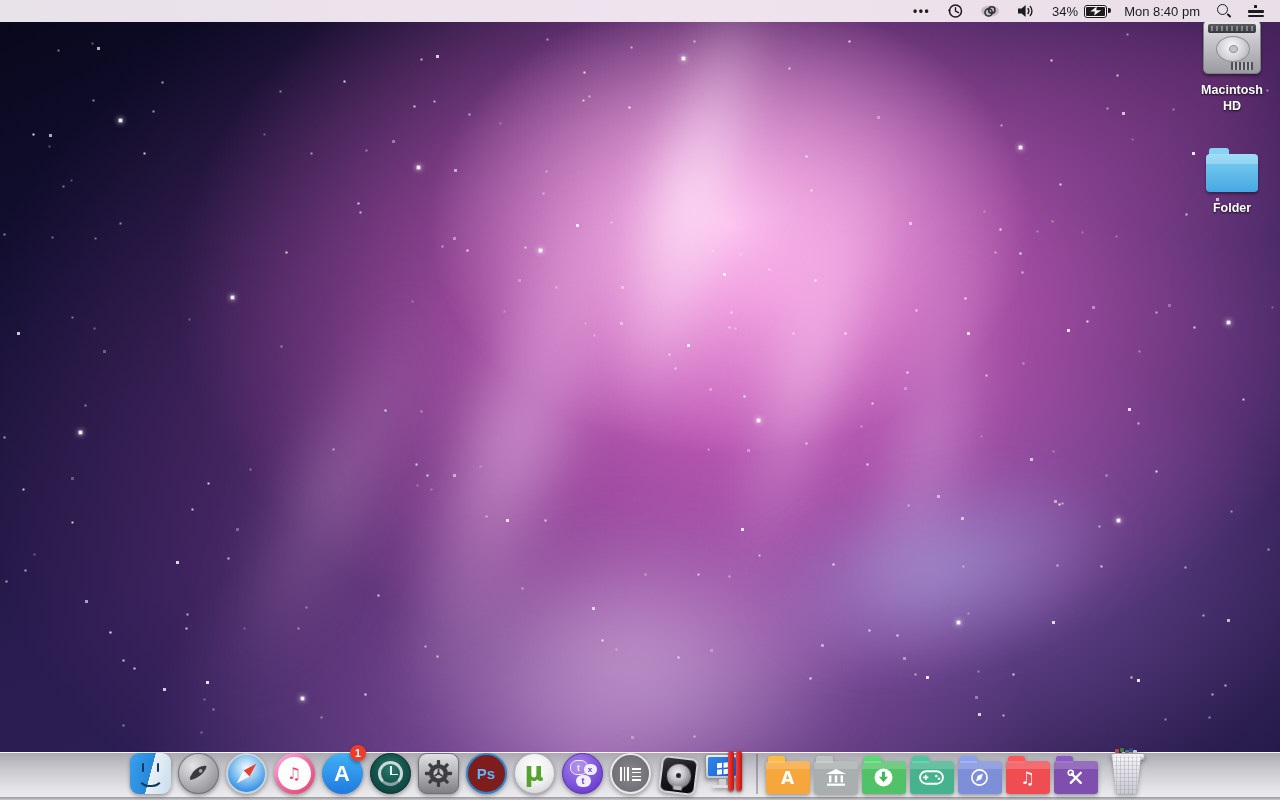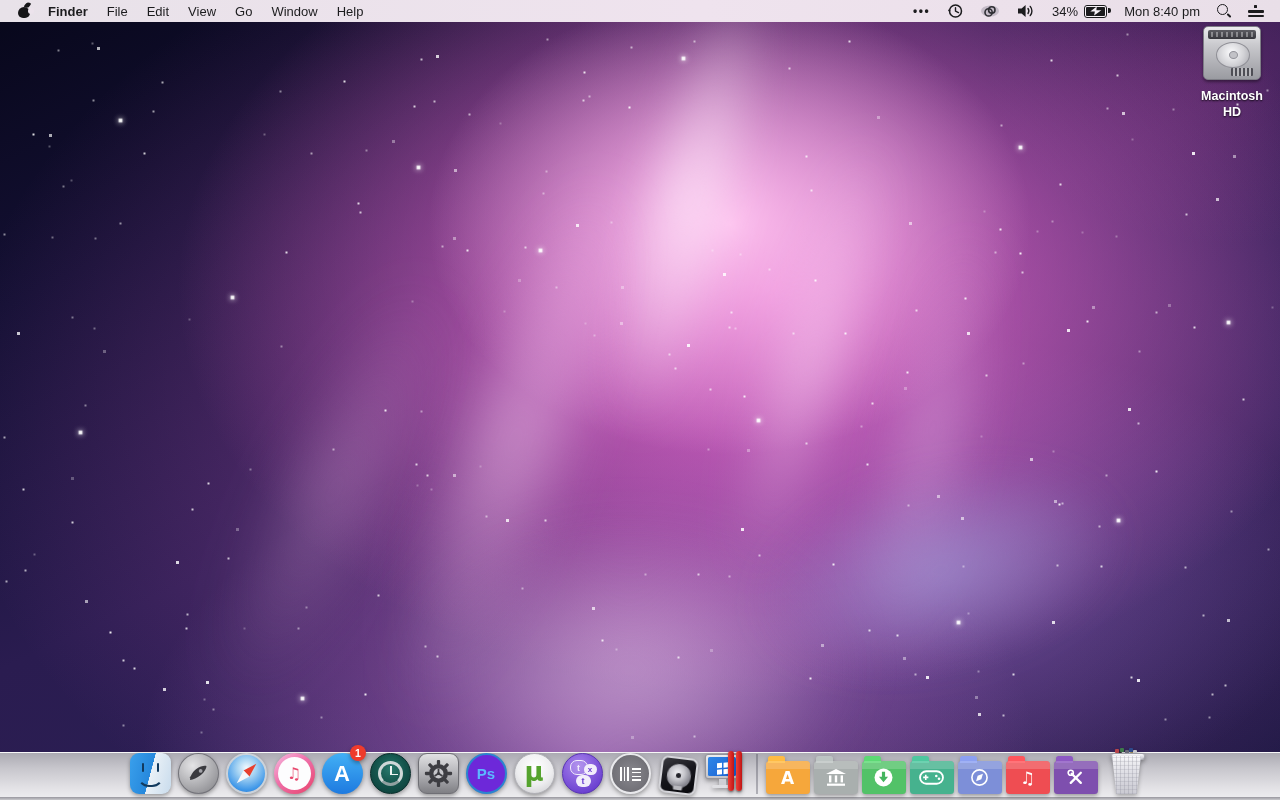--- a/index.html
+++ b/index.html
@@ -101,21 +101,21 @@
   .icon-appstore{background:linear-gradient(#42b0f5,#1e7ae0);color:#fff;font-size:22px;font-weight:700;}
   .badge{position:absolute;top:-3px;right:-2px;min-width:16px;height:16px;border-radius:9px;background:#ee3b2c;color:#fff;
     font-size:10.5px;font-weight:700;display:flex;align-items:center;justify-content:center;padding:0 2px;box-sizing:border-box;z-index:2;}
   .icon-tm{background:radial-gradient(circle at 50% 38%,#2a7a6e 0%,#14544c 48%,#0a3a36 100%);border:1px solid #0a2f2c;}
   .icon-tm .ring{position:absolute;top:7px;left:7px;width:25px;height:25px;border-radius:50%;box-sizing:border-box;
     border:3px solid #cfd8d8;border-bottom-color:#8fa0a0;}
   .icon-tm .mh{position:absolute;left:19.8px;top:12px;width:1.8px;height:9px;background:#eef4f2;}
   .icon-tm .hh{position:absolute;left:20px;top:19.5px;width:7px;height:1.8px;background:#eef4f2;}
   .icon-prefs{width:41px;height:41px;border-radius:9px;display:flex;align-items:center;justify-content:center;
     background:linear-gradient(#e1e1e3 0%,#b8b8bc 45%,#7f7f84 100%);border:1px solid #6f6f75;box-sizing:border-box;}
-  .icon-ps{background:#6d28d9;border:2px solid #2b84cf;color:#5bb8ff;font-size:15px;font-weight:700;}
+  .icon-ps{background:#7f1d1d;border:2px solid #2b84cf;color:#5bb8ff;font-size:15px;font-weight:700;}
   .icon-ut{background:radial-gradient(circle at 50% 35%,#ffffff 0%,#ededef 55%,#c7c7cc 100%);border:1px solid #b2b2b8;
     color:#55a32e;font-size:26px;font-weight:700;font-family:"DejaVu Sans",sans-serif;}
   .icon-tx{background:radial-gradient(circle at 40% 30%,#a884ec,#6a3fd0 78%);border:1px solid #5a35b5;}
   .icon-tx .bub{position:absolute;border-radius:7px;display:flex;align-items:center;justify-content:center;font-weight:700;}
   .icon-tx .b1{top:6px;left:7px;width:16px;height:13px;border:1.6px solid #f2eefb;color:#f2eefb;font-size:9px;background:rgba(255,255,255,.12);}
   .icon-tx .b2{top:10px;right:5px;width:13px;height:11px;background:#f2eefb;color:#6a3fd0;font-size:8px;}
   .icon-tx .b3{bottom:6px;left:13px;width:15px;height:12px;background:#f2eefb;color:#6a3fd0;font-size:9px;}
   .icon-bars{background:radial-gradient(#8a898f,#66656c);border:2px solid #e9e9ec;}
   .icon-bars .vl{width:9px;height:14px;background:repeating-linear-gradient(90deg,#fff 0 1.6px,transparent 1.6px 3.6px);margin-right:3px;}
   .icon-bars .hl{width:9px;height:14px;background:repeating-linear-gradient(0deg,#fff 0 1.6px,transparent 1.6px 3.8px);}
@@ -165,34 +165,20 @@
       <div class="ray c"></div>
     <div class="ray d"></div>
       <div class="ray e"></div>
     <div class="glow-bottom"></div>
     <div class="cloud-blue"></div>
   </div>
   <span class="stars" id="stars1" style="box-shadow: rgba(255, 255, 255, 0.84) 744px 396px 0px 0.5px, rgba(255, 255, 255, 0.59) 962px 518px 0px 1px, rgba(255, 255, 255, 0.44) 63px 186px 0px 0.5px, rgba(255, 255, 255, 0.49) 908px 505px 0px 0.5px, rgba(255, 255, 255, 0.8) 134px 668px 0px 0.5px, rgba(255, 255, 255, 0.8) 577px 225px 0px 1px, rgba(255, 255, 255, 0.77) 979px 714px 0px 1px, rgba(255, 255, 255, 0.29) 431px 489px 0px 0.5px, rgba(255, 255, 255, 0.43) 645px 574px 0px 0.5px, rgba(255, 255, 255, 0.61) 4px 437px 0px 0.5px, rgba(255, 255, 255, 0.78) 897px 635px 0px 0.5px, rgba(255, 255, 255, 0.85) 1068px 330px 0px 1px, rgba(255, 255, 255, 0.26) 1082px 232px 0px 0.5px, rgba(255, 255, 255, 0.86) 33px 134px 0px 0.5px, rgba(255, 255, 255, 0.73) 416px 464px 0px 0.5px, rgba(255, 255, 255, 0.65) 1031px 459px 0px 1px, rgba(255, 255, 255, 0.84) 344px 81px 0px 0.5px, rgba(255, 255, 255, 0.39) 306px 607px 0px 0.5px, rgba(255, 255, 255, 0.35) 92px 43px 0px 0.5px, rgba(255, 255, 255, 0.53) 694px 736px 0px 0.5px, rgba(255, 255, 255, 0.52) 454px 475px 0px 1px, rgba(255, 255, 255, 0.79) 968px 333px 0px 1px, rgba(255, 255, 255, 0.75) 872px 403px 0px 0.5px, rgba(255, 255, 255, 0.4) 621px 323px 0px 1px, rgba(255, 255, 255, 0.44) 421px 411px 0px 0.5px, rgba(255, 255, 255, 0.31) 1053px 451px 0px 0.5px, rgba(255, 255, 255, 0.33) 748px 450px 0px 1px, rgba(255, 255, 255, 0.55) 1062px 503px 0px 0.5px, rgba(255, 255, 255, 0.47) 822px 645px 0px 1px, rgba(255, 255, 255, 0.84) 584px 72px 0px 0.5px, rgba(255, 255, 255, 0.29) 905px 388px 0px 1px, rgba(255, 255, 255, 0.87) 688px 345px 0px 1px, rgba(255, 255, 255, 0.65) 1212px 694px 0px 0.5px, rgba(255, 255, 255, 0.59) 669px 354px 0px 0.5px, rgba(255, 255, 255, 0.47) 280px 91px 0px 0.5px, rgba(255, 255, 255, 0.71) 811px 190px 0px 0.5px, rgba(255, 255, 255, 0.42) 904px 658px 0px 1px, rgba(255, 255, 255, 0.67) 698px 574px 0px 0.5px, rgba(255, 255, 255, 0.36) 976px 697px 0px 1px, rgba(255, 255, 255, 0.54) 311px 153px 0px 0.5px, rgba(255, 255, 255, 0.29) 984px 211px 0px 0.5px, rgba(255, 255, 255, 0.78) 437px 56px 0px 1px, rgba(255, 255, 255, 0.71) 1117px 75px 0px 0.5px, rgba(255, 255, 255, 0.5) 995px 252px 0px 0.5px, rgba(255, 255, 255, 0.72) 545px 520px 0px 0.5px, rgba(255, 255, 255, 0.64) 525px 247px 0px 0.5px, rgba(255, 255, 255, 0.29) 1169px 305px 0px 1px, rgba(255, 255, 255, 0.62) 1138px 423px 0px 0.5px, rgba(255, 255, 255, 0.81) 1053px 622px 0px 1px, rgba(255, 255, 255, 0.27) 504px 311px 0px 0.5px, rgba(255, 255, 255, 0.8) 867px 464px 0px 0.5px, rgba(255, 255, 255, 0.78) 849px 41px 0px 0.5px, rgba(255, 255, 255, 0.36) 393px 141px 0px 1px, rgba(255, 255, 255, 0.3) 237px 529px 0px 1px, rgba(255, 255, 255, 0.36) 878px 117px 0px 1px, rgba(255, 255, 255, 0.74) 186px 628px 0px 0.5px, rgba(255, 255, 255, 0.5) 486px 516px 0px 0.5px, rgba(255, 255, 255, 0.52) 1055px 501px 0px 1px, rgba(255, 255, 255, 0.48) 58px 50px 0px 0.5px, rgba(255, 255, 255, 0.7) 228px 558px 0px 0.5px, rgba(255, 255, 255, 0.52) 120px 223px 0px 0.5px, rgba(255, 255, 255, 0.8) 208px 483px 0px 0.5px, rgba(255, 255, 255, 0.7) 1123px 113px 0px 1px, rgba(255, 255, 255, 0.73) 1243px 399px 0px 0.5px, rgba(255, 255, 255, 0.87) 742px 529px 0px 1px, rgba(255, 255, 255, 0.45) 85px 405px 0px 0.5px, rgba(255, 255, 255, 0.36) 250px 469px 0px 0.5px, rgba(255, 255, 255, 0.41) 735px 328px 0px 0.5px, rgba(255, 255, 255, 0.67) 583px 100px 0px 0.5px, rgba(255, 255, 255, 0.81) 1051px 60px 0px 0.5px, rgba(255, 255, 255, 0.51) 938px 496px 0px 1px, rgba(255, 255, 255, 0.88) 1156px 471px 0px 0.5px, rgba(255, 255, 255, 0.86) 845px 333px 0px 0.5px, rgba(255, 255, 255, 0.67) 789px 68px 0px 0.5px, rgba(255, 255, 255, 0.66) 50px 135px 0px 1px, rgba(255, 255, 255, 0.68) 1186px 214px 0px 0.5px, rgba(255, 255, 255, 0.38) 861px 426px 0px 0.5px, rgba(255, 255, 255, 0.65) 806px 443px 0px 0.5px, rgba(255, 255, 255, 0.87) 927px 677px 0px 1px, rgba(255, 255, 255, 0.89) 1193px 153px 0px 1px, rgba(255, 255, 255, 0.41) 1093px 307px 0px 1px, rgba(255, 255, 255, 0.86) 385px 410px 0px 0.5px, rgba(255, 255, 255, 0.52) 442px 246px 0px 0.5px, rgba(255, 255, 255, 0.42) 72px 317px 0px 0.5px, rgba(255, 255, 255, 0.38) 978px 671px 0px 0.5px, rgba(255, 255, 255, 0.8) 358px 203px 0px 0.5px, rgba(255, 255, 255, 0.42) 321px 717px 0px 0.5px, rgba(255, 255, 255, 0.49) 1106px 475px 0px 0.5px, rgba(255, 255, 255, 0.69) 1217px 199px 0px 1px, rgba(255, 255, 255, 0.26) 981px 436px 0px 0.5px, rgba(255, 255, 255, 0.78) 144px 153px 0px 0.5px, rgba(255, 255, 255, 0.47) 123px 725px 0px 0.5px, rgba(255, 255, 255, 0.48) 769px 269px 0px 0.5px, rgba(255, 255, 255, 0.78) 164px 689px 0px 1px, rgba(255, 255, 255, 0.38) 740px 254px 0px 0.5px, rgba(255, 255, 255, 0.74) 427px 475px 0px 0.5px, rgba(255, 255, 255, 0.88) 810px 678px 0px 0.5px, rgba(255, 255, 255, 0.28) 1132px 139px 0px 0.5px, rgba(255, 255, 255, 0.3) 412px 301px 0px 0.5px, rgba(255, 255, 255, 0.81) 602px 640px 0px 0.5px, rgba(255, 255, 255, 0.47) 1127px 34px 0px 0.5px, rgba(255, 255, 255, 0.83) 1000px 229px 0px 0.5px, rgba(255, 255, 255, 0.26) 585px 323px 0px 0.5px, rgba(255, 255, 255, 0.69) 916px 310px 0px 0.5px, rgba(255, 255, 255, 0.52) 1107px 108px 0px 0.5px, rgba(255, 255, 255, 0.3) 1116px 236px 0px 0.5px, rgba(255, 255, 255, 0.69) 1228px 620px 0px 1px, rgba(255, 255, 255, 0.84) 467px 250px 0px 0.5px, rgba(255, 255, 255, 0.47) 1231px 511px 0px 0.5px, rgba(255, 255, 255, 0.64) 434px 101px 0px 0.5px, rgba(255, 255, 255, 0.28) 1272px 307px 0px 0.5px, rgba(255, 255, 255, 0.9) 1020px 253px 0px 0.5px, rgba(255, 255, 255, 0.58) 729px 327px 0px 0.5px, rgba(255, 255, 255, 0.44) 213px 709px 0px 0.5px, rgba(255, 255, 255, 0.87) 365px 694px 0px 0.5px, rgba(255, 255, 255, 0.59) 793px 333px 0px 0.5px, rgba(255, 255, 255, 0.55) 455px 170px 0px 1px, rgba(255, 255, 255, 0.35) 594px 335px 0px 0.5px, rgba(255, 255, 255, 0.4) 454px 238px 0px 1px, rgba(255, 255, 255, 0.25) 244px 628px 0px 0.5px, rgba(255, 255, 255, 0.79) 1194px 327px 0px 0.5px, rgba(255, 255, 255, 0.42) 963px 566px 0px 0.5px, rgba(255, 255, 255, 0.6) 1057px 565px 0px 0.5px, rgba(255, 255, 255, 0.74) 678px 657px 0px 0.5px, rgba(255, 255, 255, 0.37) 1052px 221px 0px 0.5px, rgba(255, 255, 255, 0.85) 207px 682px 0px 1px, rgba(255, 255, 255, 0.55) 694px 41px 0px 0.5px, rgba(255, 255, 255, 0.75) 869px 630px 0px 0.5px, rgba(255, 255, 255, 0.3) 49px 146px 0px 0.5px, rgba(255, 255, 255, 0.85) 965px 298px 0px 0.5px, rgba(255, 255, 255, 0.84) 724px 274px 0px 1px, rgba(255, 255, 255, 0.75) 1101px 566px 0px 0.5px, rgba(255, 255, 255, 0.64) 675px 368px 0px 0.5px, rgba(255, 255, 255, 0.87) 833px 564px 0px 0.5px, rgba(255, 255, 255, 0.79) 1013px 674px 0px 0.5px, rgba(255, 255, 255, 0.88) 815px 280px 0px 0.5px, rgba(255, 255, 255, 0.48) 1267px 90px 0px 0.5px, rgba(255, 255, 255, 0.27) 417px 485px 0px 0.5px, rgba(255, 255, 255, 0.88) 1087px 321px 0px 0.5px, rgba(255, 255, 255, 0.42) 281px 346px 0px 0.5px, rgba(255, 255, 255, 0.53) 1001px 125px 0px 0.5px, rgba(255, 255, 255, 0.65) 187px 614px 0px 0.5px, rgba(255, 255, 255, 0.83) 1129px 409px 0px 1px, rgba(255, 255, 255, 0.74) 192px 509px 0px 0.5px, rgba(255, 255, 255, 0.62) 710px 389px 0px 0.5px, rgba(255, 255, 255, 0.65) 1022px 272px 0px 0.5px, rgba(255, 255, 255, 0.44) 556px 287px 0px 0.5px, rgba(255, 255, 255, 0.39) 611px 222px 0px 0.5px, rgba(255, 255, 255, 0.31) 104px 351px 0px 1px, rgba(255, 255, 255, 0.55) 915px 674px 0px 0.5px, rgba(255, 255, 255, 0.61) 6px 581px 0px 0.5px, rgba(255, 255, 255, 0.46) 522px 588px 0px 0.5px, rgba(255, 255, 255, 0.58) 1156px 312px 0px 0.5px, rgba(255, 255, 255, 0.59) 759px 555px 0px 0.5px, rgba(255, 255, 255, 0.34) 201px 732px 0px 0.5px, rgba(255, 255, 255, 0.69) 593px 608px 0px 1px, rgba(255, 255, 255, 0.6) 469px 114px 0px 0.5px, rgba(255, 255, 255, 0.42) 1139px 351px 0px 0.5px, rgba(255, 255, 255, 0.76) 23px 489px 0px 0.5px, rgba(255, 255, 255, 0.78) 1060px 184px 0px 0.5px, rgba(255, 255, 255, 0.69) 360px 212px 0px 0.5px, rgba(255, 255, 255, 0.69) 98px 48px 0px 1px, rgba(255, 255, 255, 0.27) 72px 478px 0px 1px, rgba(255, 255, 255, 0.33) 712px 250px 0px 0.5px, rgba(255, 255, 255, 0.55) 1268px 549px 0px 0.5px, rgba(255, 255, 255, 0.42) 1023px 363px 0px 0.5px, rgba(255, 255, 255, 0.89) 629px 107px 0px 0.5px, rgba(255, 255, 255, 0.64) 162px 82px 0px 0.5px, rgba(255, 255, 255, 0.47) 298px 628px 0px 0.5px, rgba(255, 255, 255, 0.88) 1138px 680px 0px 1px, rgba(255, 255, 255, 0.54) 910px 223px 0px 1px, rgba(255, 255, 255, 0.84) 907px 372px 0px 0.5px, rgba(255, 255, 255, 0.53) 333px 449px 0px 0.5px, rgba(255, 255, 255, 0.51) 589px 96px 0px 0.5px, rgba(255, 255, 255, 0.48) 1165px 719px 0px 0.5px, rgba(255, 255, 255, 0.36) 616px 649px 0px 0.5px, rgba(255, 255, 255, 0.48) 1234px 156px 0px 1px, rgba(255, 255, 255, 0.65) 986px 375px 0px 0.5px, rgba(255, 255, 255, 0.82) 177px 562px 0px 1px, rgba(255, 255, 255, 0.52) 93px 100px 0px 0.5px, rgba(255, 255, 255, 0.46) 729px 576px 0px 0.5px, rgba(255, 255, 255, 0.29) 71px 180px 0px 0.5px, rgba(255, 255, 255, 0.25) 480px 466px 0px 0.5px, rgba(255, 255, 255, 0.51) 4px 234px 0px 0.5px, rgba(255, 255, 255, 0.58) 425px 646px 0px 0.5px, rgba(255, 255, 255, 0.77) 414px 106px 0px 0.5px, rgba(255, 255, 255, 0.26) 519px 280px 0px 1px, rgba(255, 255, 255, 0.3) 632px 737px 0px 1px, rgba(255, 255, 255, 0.76) 123px 660px 0px 0.5px, rgba(255, 255, 255, 0.79) 507px 520px 0px 1px, rgba(255, 255, 255, 0.35) 968px 613px 0px 0.5px, rgba(255, 255, 255, 0.77) 72px 522px 0px 0.5px, rgba(255, 255, 255, 0.74) 378px 595px 0px 0.5px, rgba(255, 255, 255, 0.67) 1225px 685px 0px 0.5px, rgba(255, 255, 255, 0.67) 731px 312px 0px 0.5px, rgba(255, 255, 255, 0.32) 1037px 231px 0px 0.5px, rgba(255, 255, 255, 0.41) 366px 150px 0px 0.5px, rgba(255, 255, 255, 0.58) 1099px 526px 0px 0.5px, rgba(255, 255, 255, 0.77) 18px 333px 0px 1px, rgba(255, 255, 255, 0.39) 1173px 109px 0px 0.5px, rgba(255, 255, 255, 0.5) 547px 39px 0px 0.5px, rgba(255, 255, 255, 0.31) 34px 554px 0px 0.5px, rgba(255, 255, 255, 0.61) 1185px 567px 0px 0.5px, rgba(255, 255, 255, 0.56) 631px 47px 0px 0.5px, rgba(255, 255, 255, 0.64) 1003px 715px 0px 0.5px, rgba(255, 255, 255, 0.76) 1237px 104px 0px 0.5px, rgba(255, 255, 255, 0.49) 1209px 717px 0px 0.5px, rgba(255, 255, 255, 0.64) 25px 570px 0px 0.5px, rgba(255, 255, 255, 0.36) 94px 328px 0px 0.5px, rgba(255, 255, 255, 0.78) 1131px 677px 0px 0.5px, rgba(255, 255, 255, 0.37) 708px 449px 0px 0.5px, rgba(255, 255, 255, 0.61) 1203px 615px 0px 0.5px, rgba(255, 255, 255, 0.89) 1059px 504px 0px 0.5px, rgba(255, 255, 255, 0.58) 86px 601px 0px 1px, rgba(255, 255, 255, 0.68) 437px 656px 0px 0.5px, rgba(255, 255, 255, 0.43) 543px 193px 0px 0.5px, rgba(255, 255, 255, 0.75) 806px 156px 0px 0.5px, rgba(255, 255, 255, 0.39) 52px 237px 0px 0.5px, rgba(255, 255, 255, 0.26) 500px 123px 0px 0.5px, rgba(255, 255, 255, 0.27) 711px 650px 0px 1px, rgba(255, 255, 255, 0.59) 153px 111px 0px 0.5px, rgba(255, 255, 255, 0.41) 546px 171px 0px 0.5px, rgba(255, 255, 255, 0.34) 622px 287px 0px 1px, rgba(255, 255, 255, 0.31) 264px 134px 0px 0.5px, rgba(255, 255, 255, 0.33) 204px 699px 0px 0.5px, rgba(255, 255, 255, 0.41) 95px 238px 0px 0.5px, rgba(255, 255, 255, 0.68) 421px 59px 0px 0.5px, rgba(255, 255, 255, 0.82) 286px 252px 0px 0.5px, rgba(255, 255, 255, 0.28) 189px 319px 0px 0.5px, rgba(255, 255, 255, 0.9) 110px 632px 0px 0.5px;"></span>
   <span class="stars2" id="stars2" style="box-shadow: rgba(255, 255, 255, 0.95) 683px 58px 1px 1.4px, rgba(255, 255, 255, 0.45) 683px 58px 5px 2.5px, rgba(255, 255, 255, 0.95) 232px 297px 1px 1.4px, rgba(255, 255, 255, 0.45) 232px 297px 5px 2.5px, rgba(255, 255, 255, 0.95) 418px 167px 1px 1.4px, rgba(255, 255, 255, 0.45) 418px 167px 5px 2.5px, rgba(255, 255, 255, 0.95) 80px 432px 1px 1.4px, rgba(255, 255, 255, 0.45) 80px 432px 5px 2.5px, rgba(255, 255, 255, 0.95) 1020px 147px 1px 1.4px, rgba(255, 255, 255, 0.45) 1020px 147px 5px 2.5px, rgba(255, 255, 255, 0.95) 958px 622px 1px 1.4px, rgba(255, 255, 255, 0.45) 958px 622px 5px 2.5px, rgba(255, 255, 255, 0.95) 1118px 520px 1px 1.4px, rgba(255, 255, 255, 0.45) 1118px 520px 5px 2.5px, rgba(255, 255, 255, 0.95) 302px 698px 1px 1.4px, rgba(255, 255, 255, 0.45) 302px 698px 5px 2.5px, rgba(255, 255, 255, 0.95) 758px 420px 1px 1.4px, rgba(255, 255, 255, 0.45) 758px 420px 5px 2.5px, rgba(255, 255, 255, 0.95) 1228px 322px 1px 1.4px, rgba(255, 255, 255, 0.45) 1228px 322px 5px 2.5px, rgba(255, 255, 255, 0.95) 540px 250px 1px 1.4px, rgba(255, 255, 255, 0.45) 540px 250px 5px 2.5px, rgba(255, 255, 255, 0.95) 120px 120px 1px 1.4px, rgba(255, 255, 255, 0.45) 120px 120px 5px 2.5px;"></span>
 
   <div class="menubar">
-    <div class="mb-left">
-      <span class="apple">
-          <span class="body"></span>
-          <span class="bite"></span>
-          <span class="leaf"></span>
-        </span>
-      <span class="mb-app">Finder</span>
-      <span class="mb-item">File</span>
-      <span class="mb-item">Edit</span>
-      <span class="mb-item">View</span>
-      <span class="mb-item">Go</span>
-      <span class="mb-item">Window</span>
-      <span class="mb-item">Help</span>
-    </div>
     <div class="mb-right">
       <span class="st dots3">•••</span>
       <span class="st">
         <svg class="mbicon" width="16" height="16" viewBox="0 0 16 16">
             <circle cx="8.5" cy="8" r="6" fill="none" stroke="#1c1c1e" stroke-width="1.5"></circle>
             <path d="M8.5 4.8 V8 l3 1.6" fill="none" stroke="#1c1c1e" stroke-width="1.4" stroke-linecap="round"></path>
             <path d="M2.2 5.5 L1 8 l2.8 .3 z" fill="#1c1c1e"></path>
           </svg>
       </span>
       <span class="st">
@@ -225,28 +211,32 @@
         <span class="r1">
             <span class="dot"></span>
             <span class="bar"></span>
           </span>
         <span class="full"></span>
           <span class="full"></span>
       </span>
     </div>
   </div>
 
-  <div class="desk-icon" style="top:26px;">
+  <div class="desk-icon" style="top:20px;">
     <span class="hd">
         <span class="strip"></span>
         <span class="platter"></span>
         <span class="hub"></span>
         <span class="grille"></span>
       </span>
     <span class="lbl">Macintosh HD</span>
+  </div>
+  <div class="desk-icon" style="top:146px;">
+    <span class="bluefolder"></span>
+    <span class="lbl">Folder</span>
   </div>
 
   <div class="dockband"></div>
   <div class="dock">
 
     <div class="ditem">
       <span class="icon-finder">
           <span class="eye e1"></span>
           <span class="eye e2"></span>
           <span class="smile"></span>

